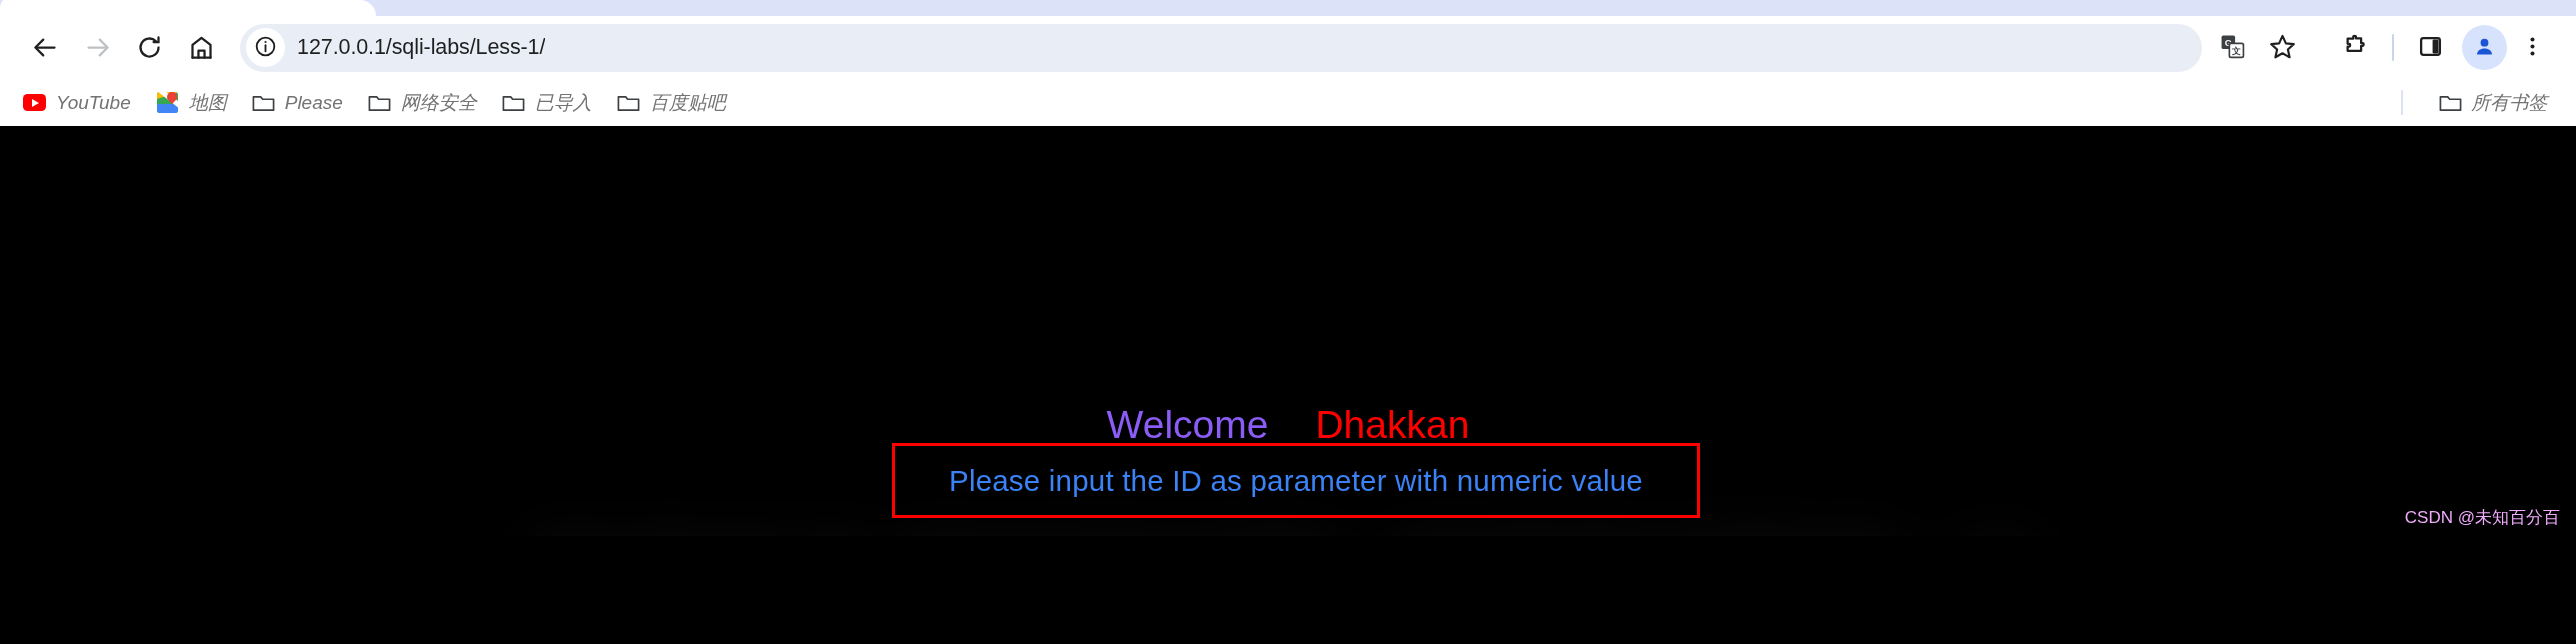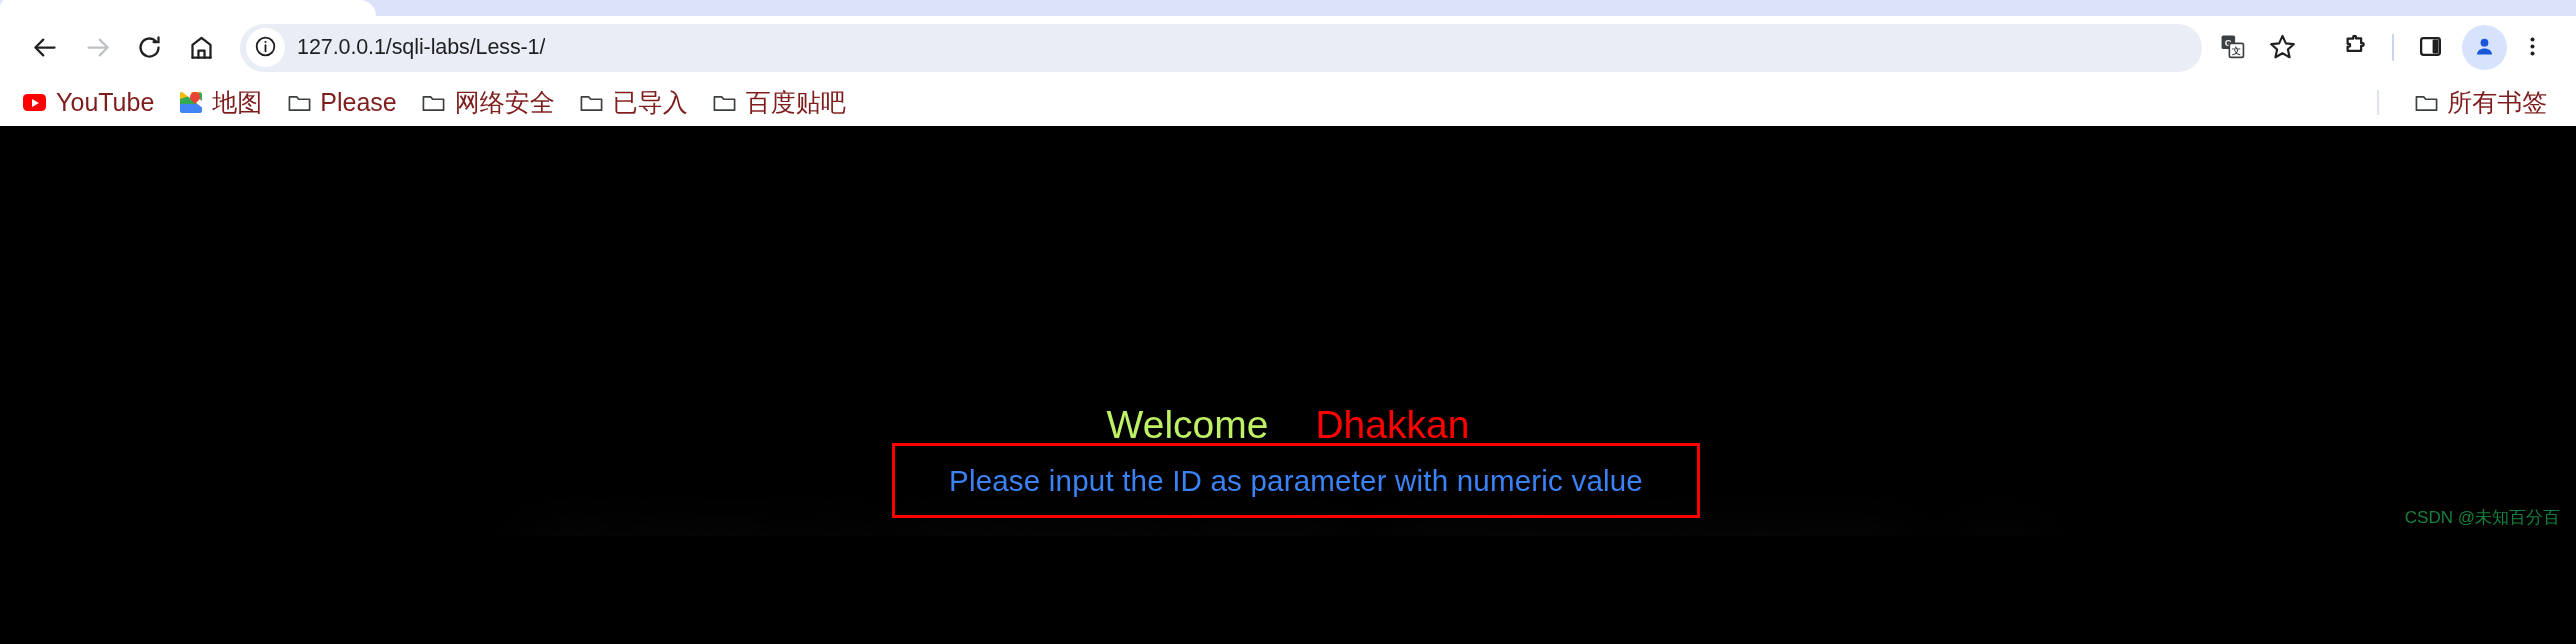--- a/index.html
+++ b/index.html
@@ -171,24 +171,25 @@
   }
   .bm-icon {
     width: 23px;
     height: 23px;
     display: flex;
     align-items: center;
     justify-content: center;
     flex: 0 0 auto;
   }
   .bm-label {
-    font-size: 25px;
-    color: #7f1d1d;
+    font-size: 19px;
+    color: #737373;
     margin-left: 9.8px;
     white-space: nowrap;
+    font-style: italic;
   }
   .bm-right {
     margin-left: auto;
     display: flex;
     align-items: center;
     gap: 12px;
   }
   .bm-sep {
     width: 1.8px;
     height: 25px;
@@ -232,21 +233,21 @@
     left: 0;
     right: 0;
     top: 277px;
     text-align: center;
     font-size: 39px;
     font-family: "Liberation Sans", sans-serif;
     font-weight: normal;
     white-space: nowrap;
     z-index: 1;
   }
-  .welcome-white { color: #bef264; }
+  .welcome-white { color: #8b5cf6; }
   .welcome-red { color: #ff0000; margin-left: 47px; }
 
   .alert-box {
     position: absolute;
     left: 892px;
     top: 317px;
     width: 808px;
     height: 75px;
     border: 3.6px solid #ff0000;
     background: transparent;
@@ -301,21 +302,21 @@
       drop-shadow(0 0 6.3px rgba(255,255,255,0.95))
       drop-shadow(0 0 14.3px rgba(255,255,255,0.55))
       drop-shadow(0 0 27px rgba(255,255,255,0.28));
   }
 
   .watermark {
     position: absolute;
     right: 16px;
     bottom: 7.2px;
     font-size: 17px;
-    color: #15803d;
+    color: #f0abfc;
     white-space: nowrap;
     z-index: 5;
   }
 </style>
 </head>
 <body>
 
 <div class="browser">
 
   <div class="tab-strip">

